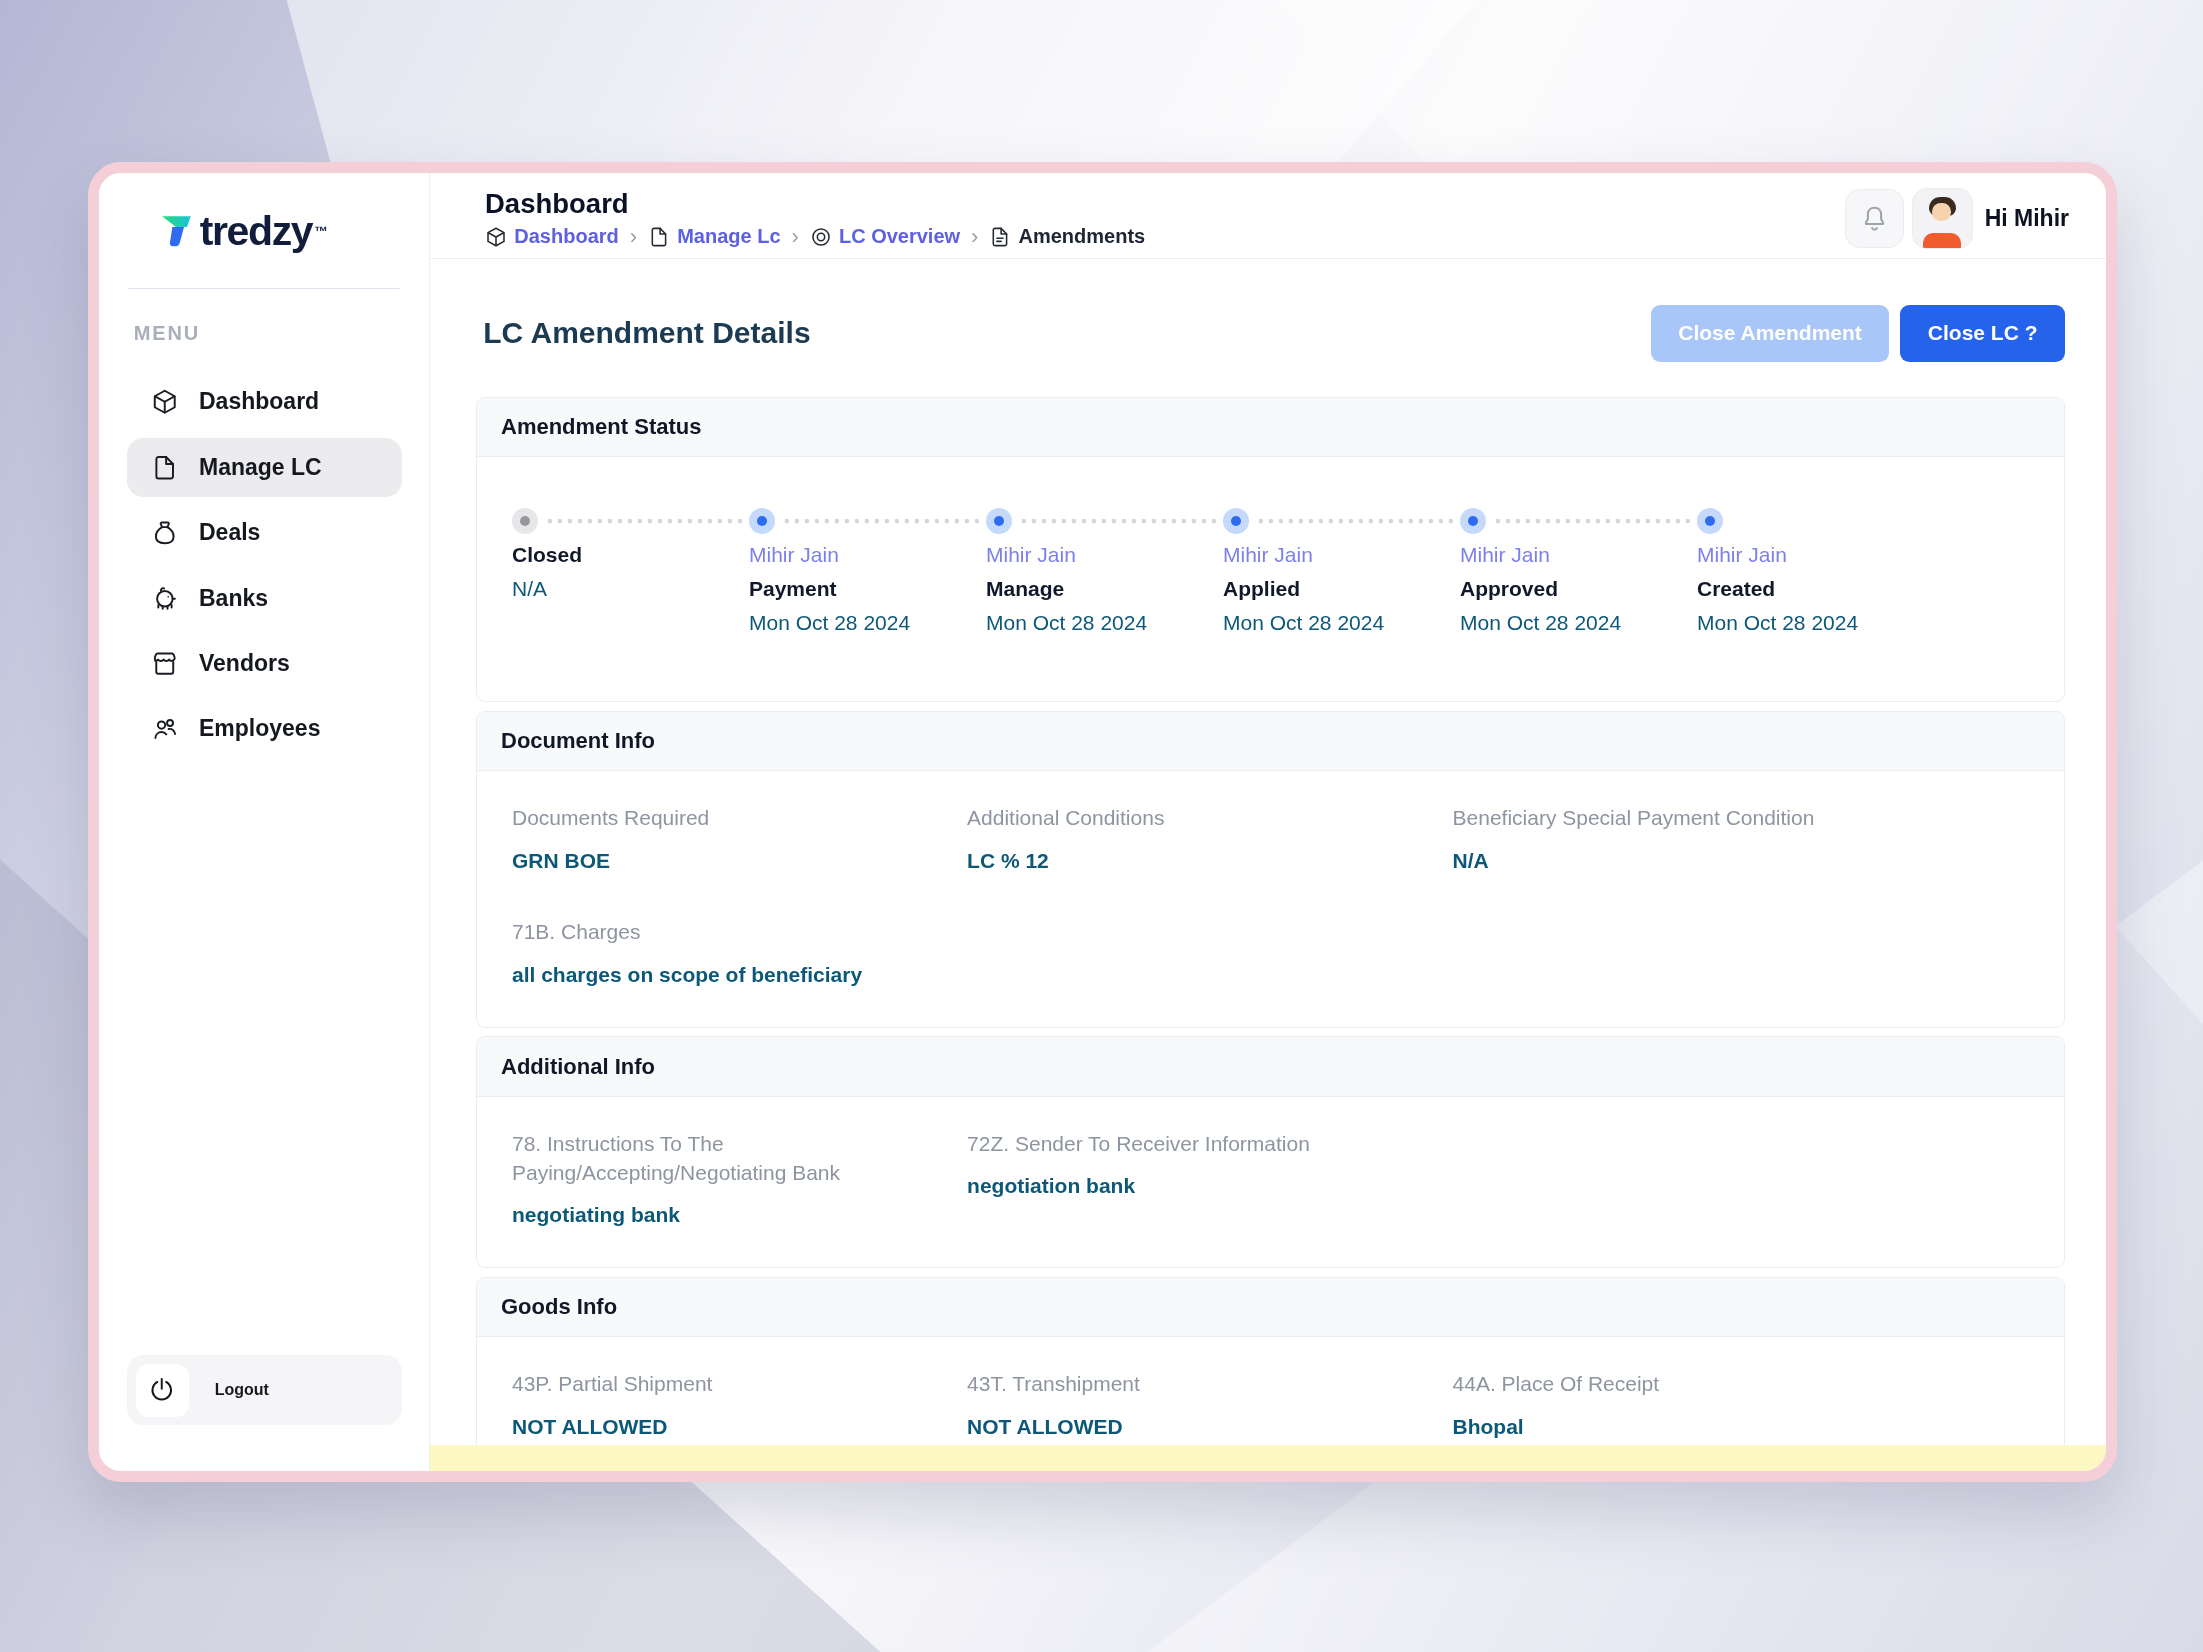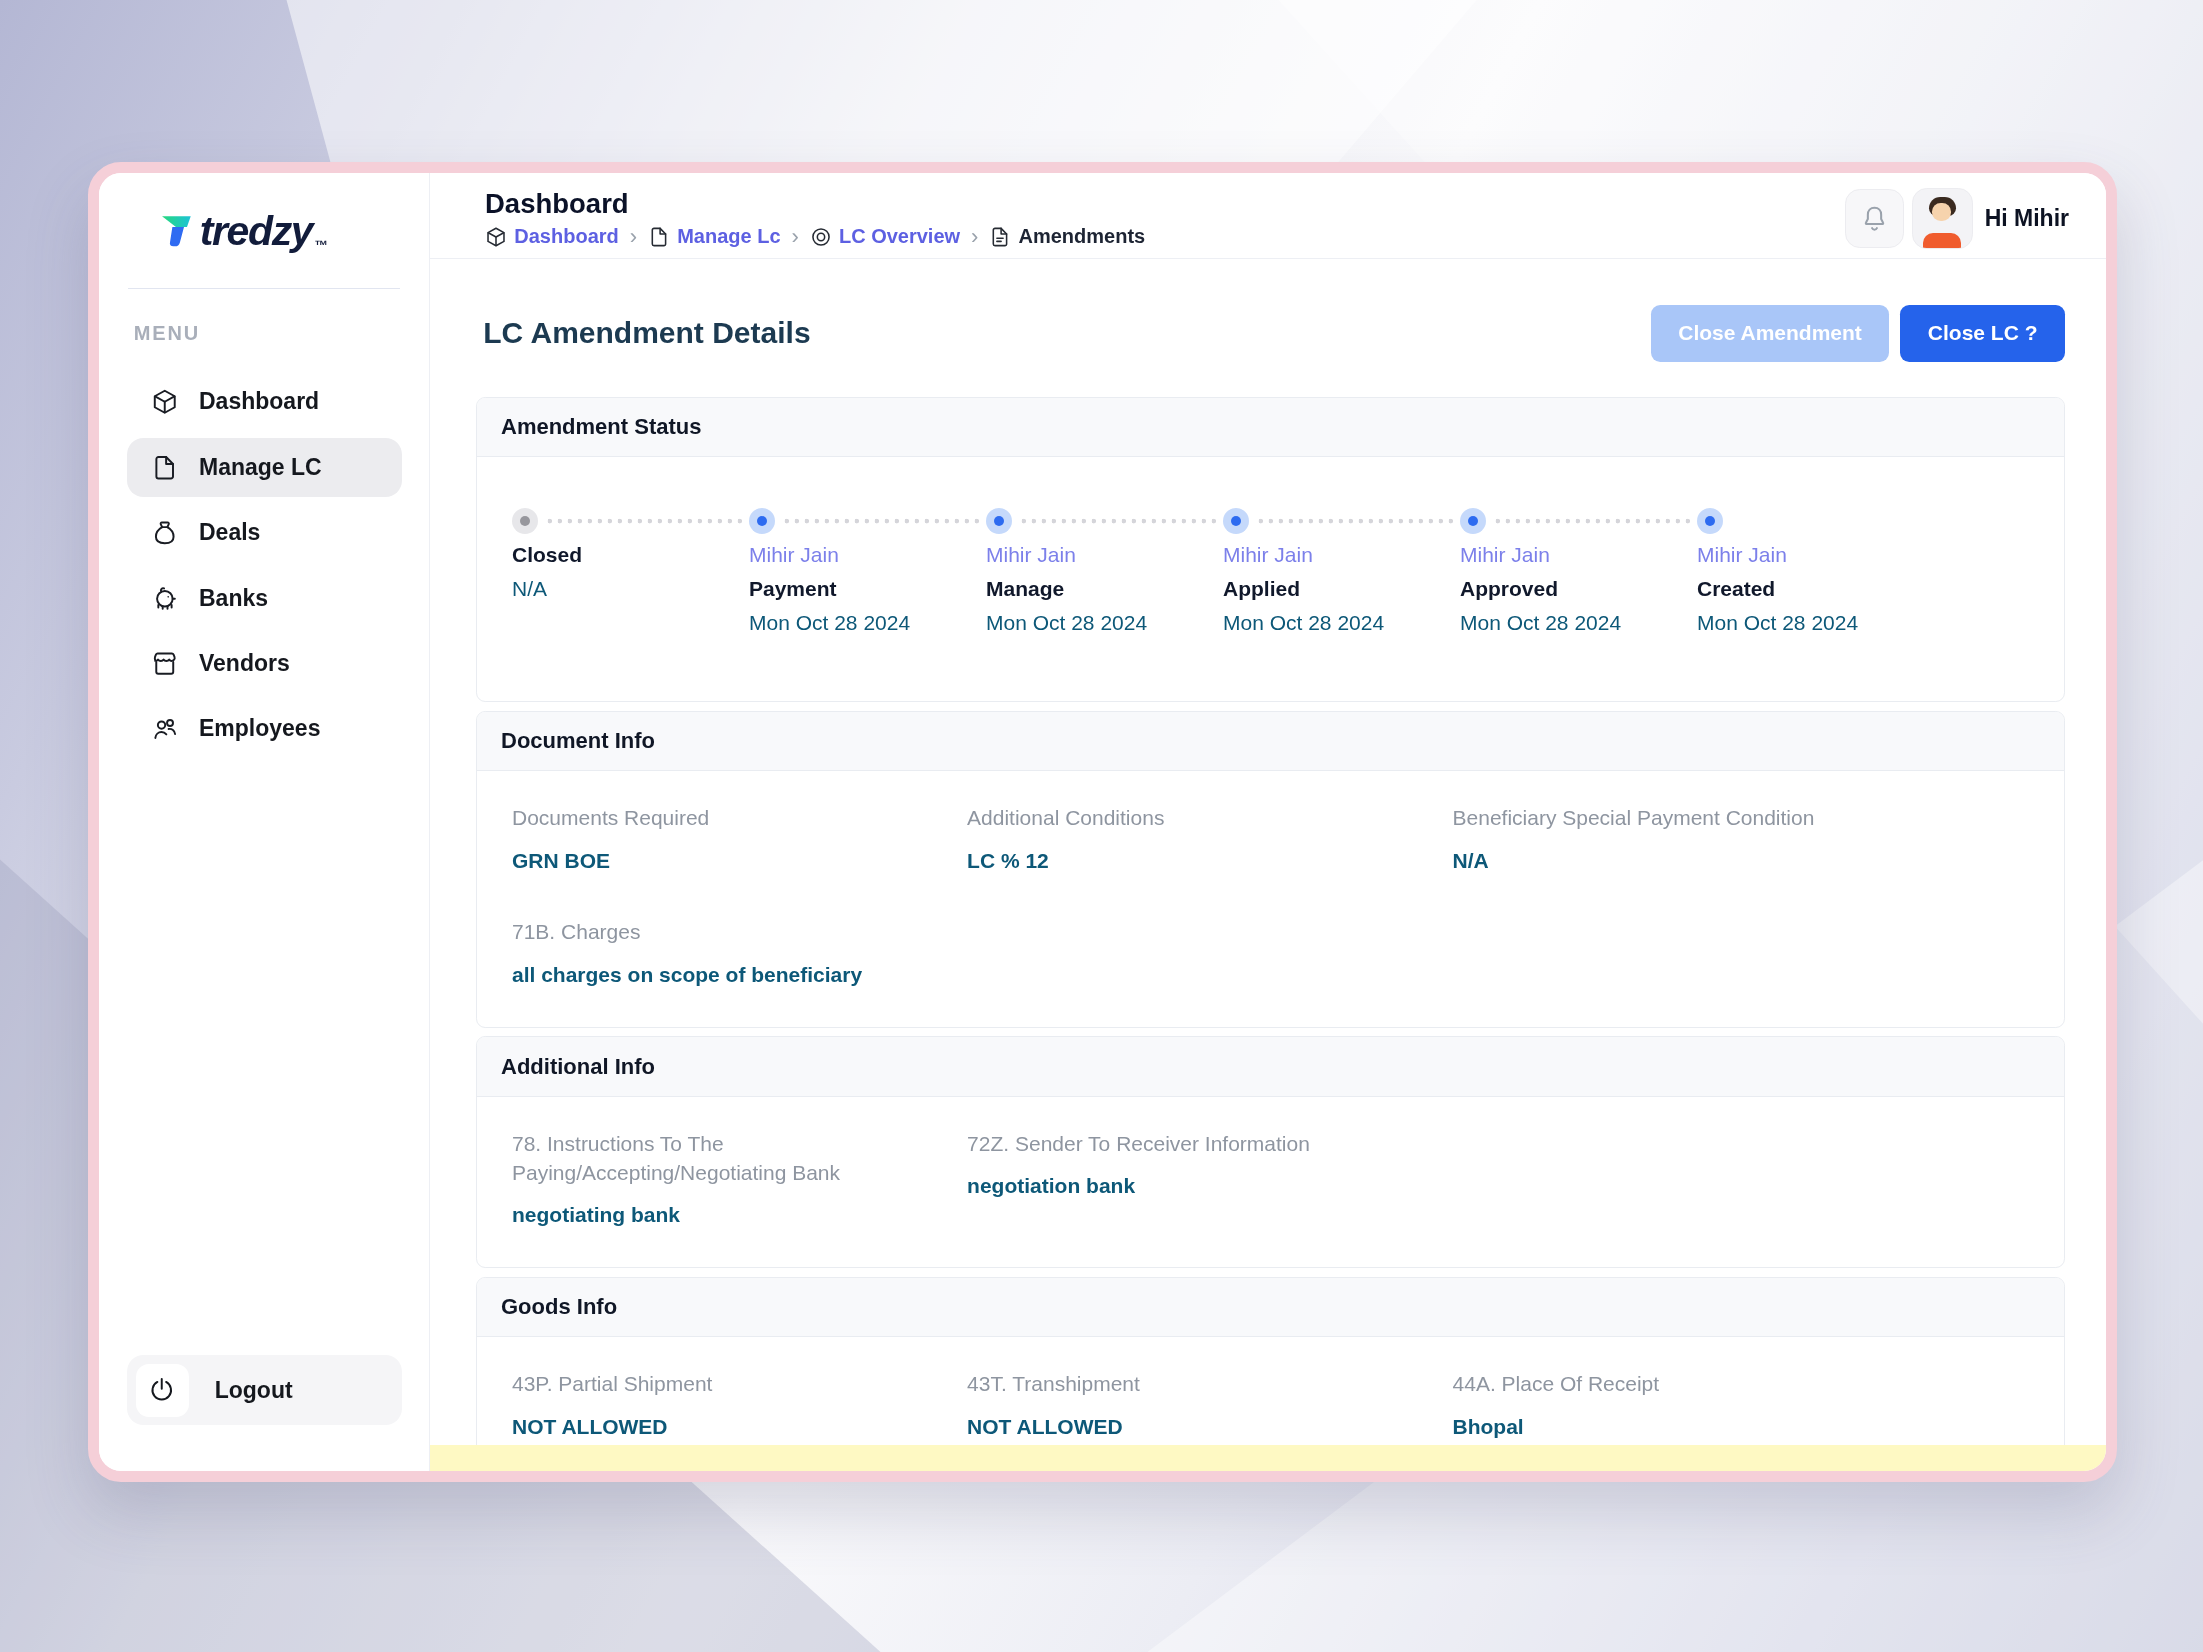--- a/index.html
+++ b/index.html
@@ -17,39 +17,39 @@
   .app-card{
     position:absolute;left:88px;top:162px;width:2029px;height:1320px;box-sizing:border-box;
     background:#ffffff;border:11px solid #f5cfd8;border-radius:33px;
     box-shadow:0 31px 64px rgba(70,72,110,.20);
     display:flex;overflow:hidden;
   }
 
   
   .sidebar{width:331px;min-width:331px;box-sizing:border-box;border-right:0.9px solid #edeff4;
     padding:37px 27.5px 46px;display:flex;flex-direction:column;background:#fff;}
-  .logo{display:flex;align-items:flex-end;padding-left:27.5px;font-style:italic;}
+  .logo{display:flex;align-items:center;padding-left:27.5px;}
   .logo-mark{width:43px;height:43px;display:inline-block;margin-right:2.8px;}
   .logo-mark svg{width:43px;height:43px;}
   .logo-text{font-size:41px;font-weight:700;color:#121c3b;letter-spacing:-1.4px;line-height:43px;}
   .logo-tm{font-size:13.8px;font-weight:700;color:#121c3b;margin-top:0.9px;margin-left:1.8px;}
   .sidebar-divider{height:0.9px;background:#e1e5f0;margin:35px 1.8px 33px;}
   .menu-label{font-size:20px;color:#a9afba;letter-spacing:1.8px;margin:0 0 27.5px 7.3px;font-weight:600;}
   .nav{display:flex;flex-direction:column;}
   .nav-item{height:59px;margin-bottom:6.4px;display:flex;align-items:center;gap:21px;padding:0 24px;
     border-radius:16.5px;font-size:23px;font-weight:600;color:#15181e;cursor:pointer;}
   .nav-item.active{background:#ececef;}
   .nav-icon{width:27.5px;height:27.5px;color:#191c23;display:flex;}
   .nav-icon svg{width:27.5px;height:27.5px;}
   .logout{margin-top:auto;background:#f5f5f7;border-radius:16.5px;height:70px;display:flex;align-items:center;
     gap:26px;padding:0 9.2px;cursor:pointer;}
   .logout-iconbox{width:53px;height:53px;background:#ffffff;border-radius:13px;display:flex;align-items:center;
     justify-content:center;color:#15181e;}
   .logout-iconbox svg{width:27.5px;height:27.5px;}
-  .logout-label{font-size:23px;font-weight:700;color:#15181e;}
+  .logout-label{font-size:16px;font-weight:700;color:#15181e;}
 
   
   .main{flex:1;display:flex;flex-direction:column;min-width:0;}
   .topbar{height:86px;box-sizing:border-box;border-bottom:0.9px solid #edeff4;display:flex;align-items:center;
     justify-content:space-between;padding:5.5px 37px 0 55px;background:#fff;}
   .page-title{margin:0;font-size:27.5px;font-weight:700;color:#0b1228;line-height:31px;}
   .breadcrumb{display:flex;align-items:center;gap:10px;margin-top:6.4px;}
   .crumb{display:flex;align-items:center;gap:7.3px;}
   .crumb-icon{width:22px;height:22px;color:#262b33;display:flex;}
   .crumb-icon svg{width:22px;height:22px;}

